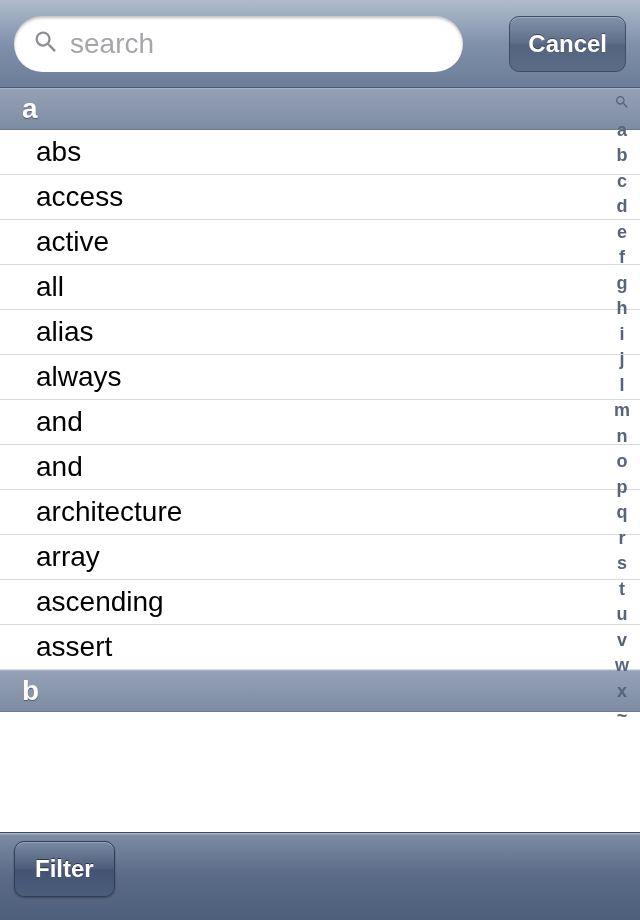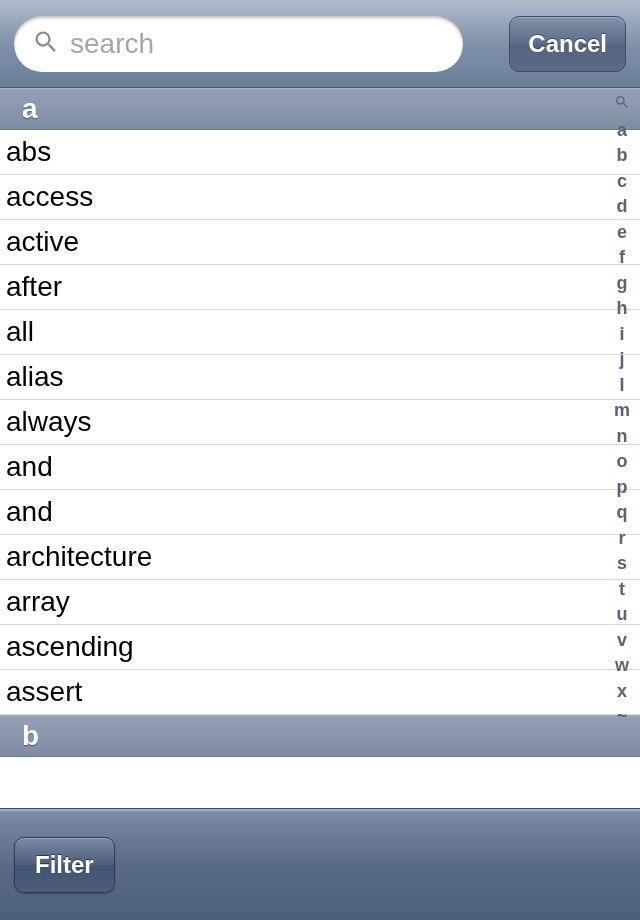--- a/index.html
+++ b/index.html
@@ -65,21 +65,21 @@
       font-weight: 700;
       display: flex;
       align-items: center;
       padding: 0 22px;
       text-shadow: 0 1px 1px rgba(0,0,0,0.4);
     }
     .row {
       height: 45px;
       display: flex;
       align-items: center;
-      padding: 0 6px;
+      padding: 0 36px;
       font-size: 28px;
       color: #000;
       border-bottom: 1px solid #d9d9d9;
       background: #fff;
     }
 
     .index-bar {
       position: absolute;
       right: 0;
       top: 0;
@@ -94,25 +94,25 @@
       gap: 7.5px;
       font-size: 18px;
       font-weight: 700;
       color: #5a6479;
       z-index: 10;
     }
     .index-bar span { line-height: 1; }
     .index-search-icon svg { width: 16px; height: 16px; fill: #5a6479; }
 
     .toolbar {
-      height: 112px;
+      height: 88px;
       background: linear-gradient(to bottom, #b3bdce 0%, #7c8aa3 3%, #5a6b87 50%, #4e5f7c 100%);
       border-top: 1px solid #3b4a60;
       display: flex;
-      align-items: center;
+      align-items: flex-start;
       padding: 8px 14px;
     }
     .filter-button {
       height: 56px;
       padding: 0 20px;
       background: linear-gradient(to bottom, #7a89a3 0%, #4f5f7b 48%, #435473 52%, #4c5d7a 100%);
       border: 1px solid #2f3d55;
       border-radius: 10px;
       color: #fff;
       font-size: 24px;
@@ -135,21 +135,20 @@
   </div>
   <button class="cancel-button">Cancel</button>
 </div>
 
 <div class="list-container">
   <div id="list-content">
       <div class="section-header">a</div>
       <div class="row">abs</div>
       <div class="row">access</div>
       <div class="row">active</div>
-      <div class="row">after</div>
       <div class="row">all</div>
       <div class="row">alias</div>
       <div class="row">always</div>
       <div class="row">and</div>
       <div class="row">and</div>
       <div class="row">architecture</div>
       <div class="row">array</div>
       <div class="row">ascending</div>
       <div class="row">assert</div>
       <div class="section-header">b</div>

